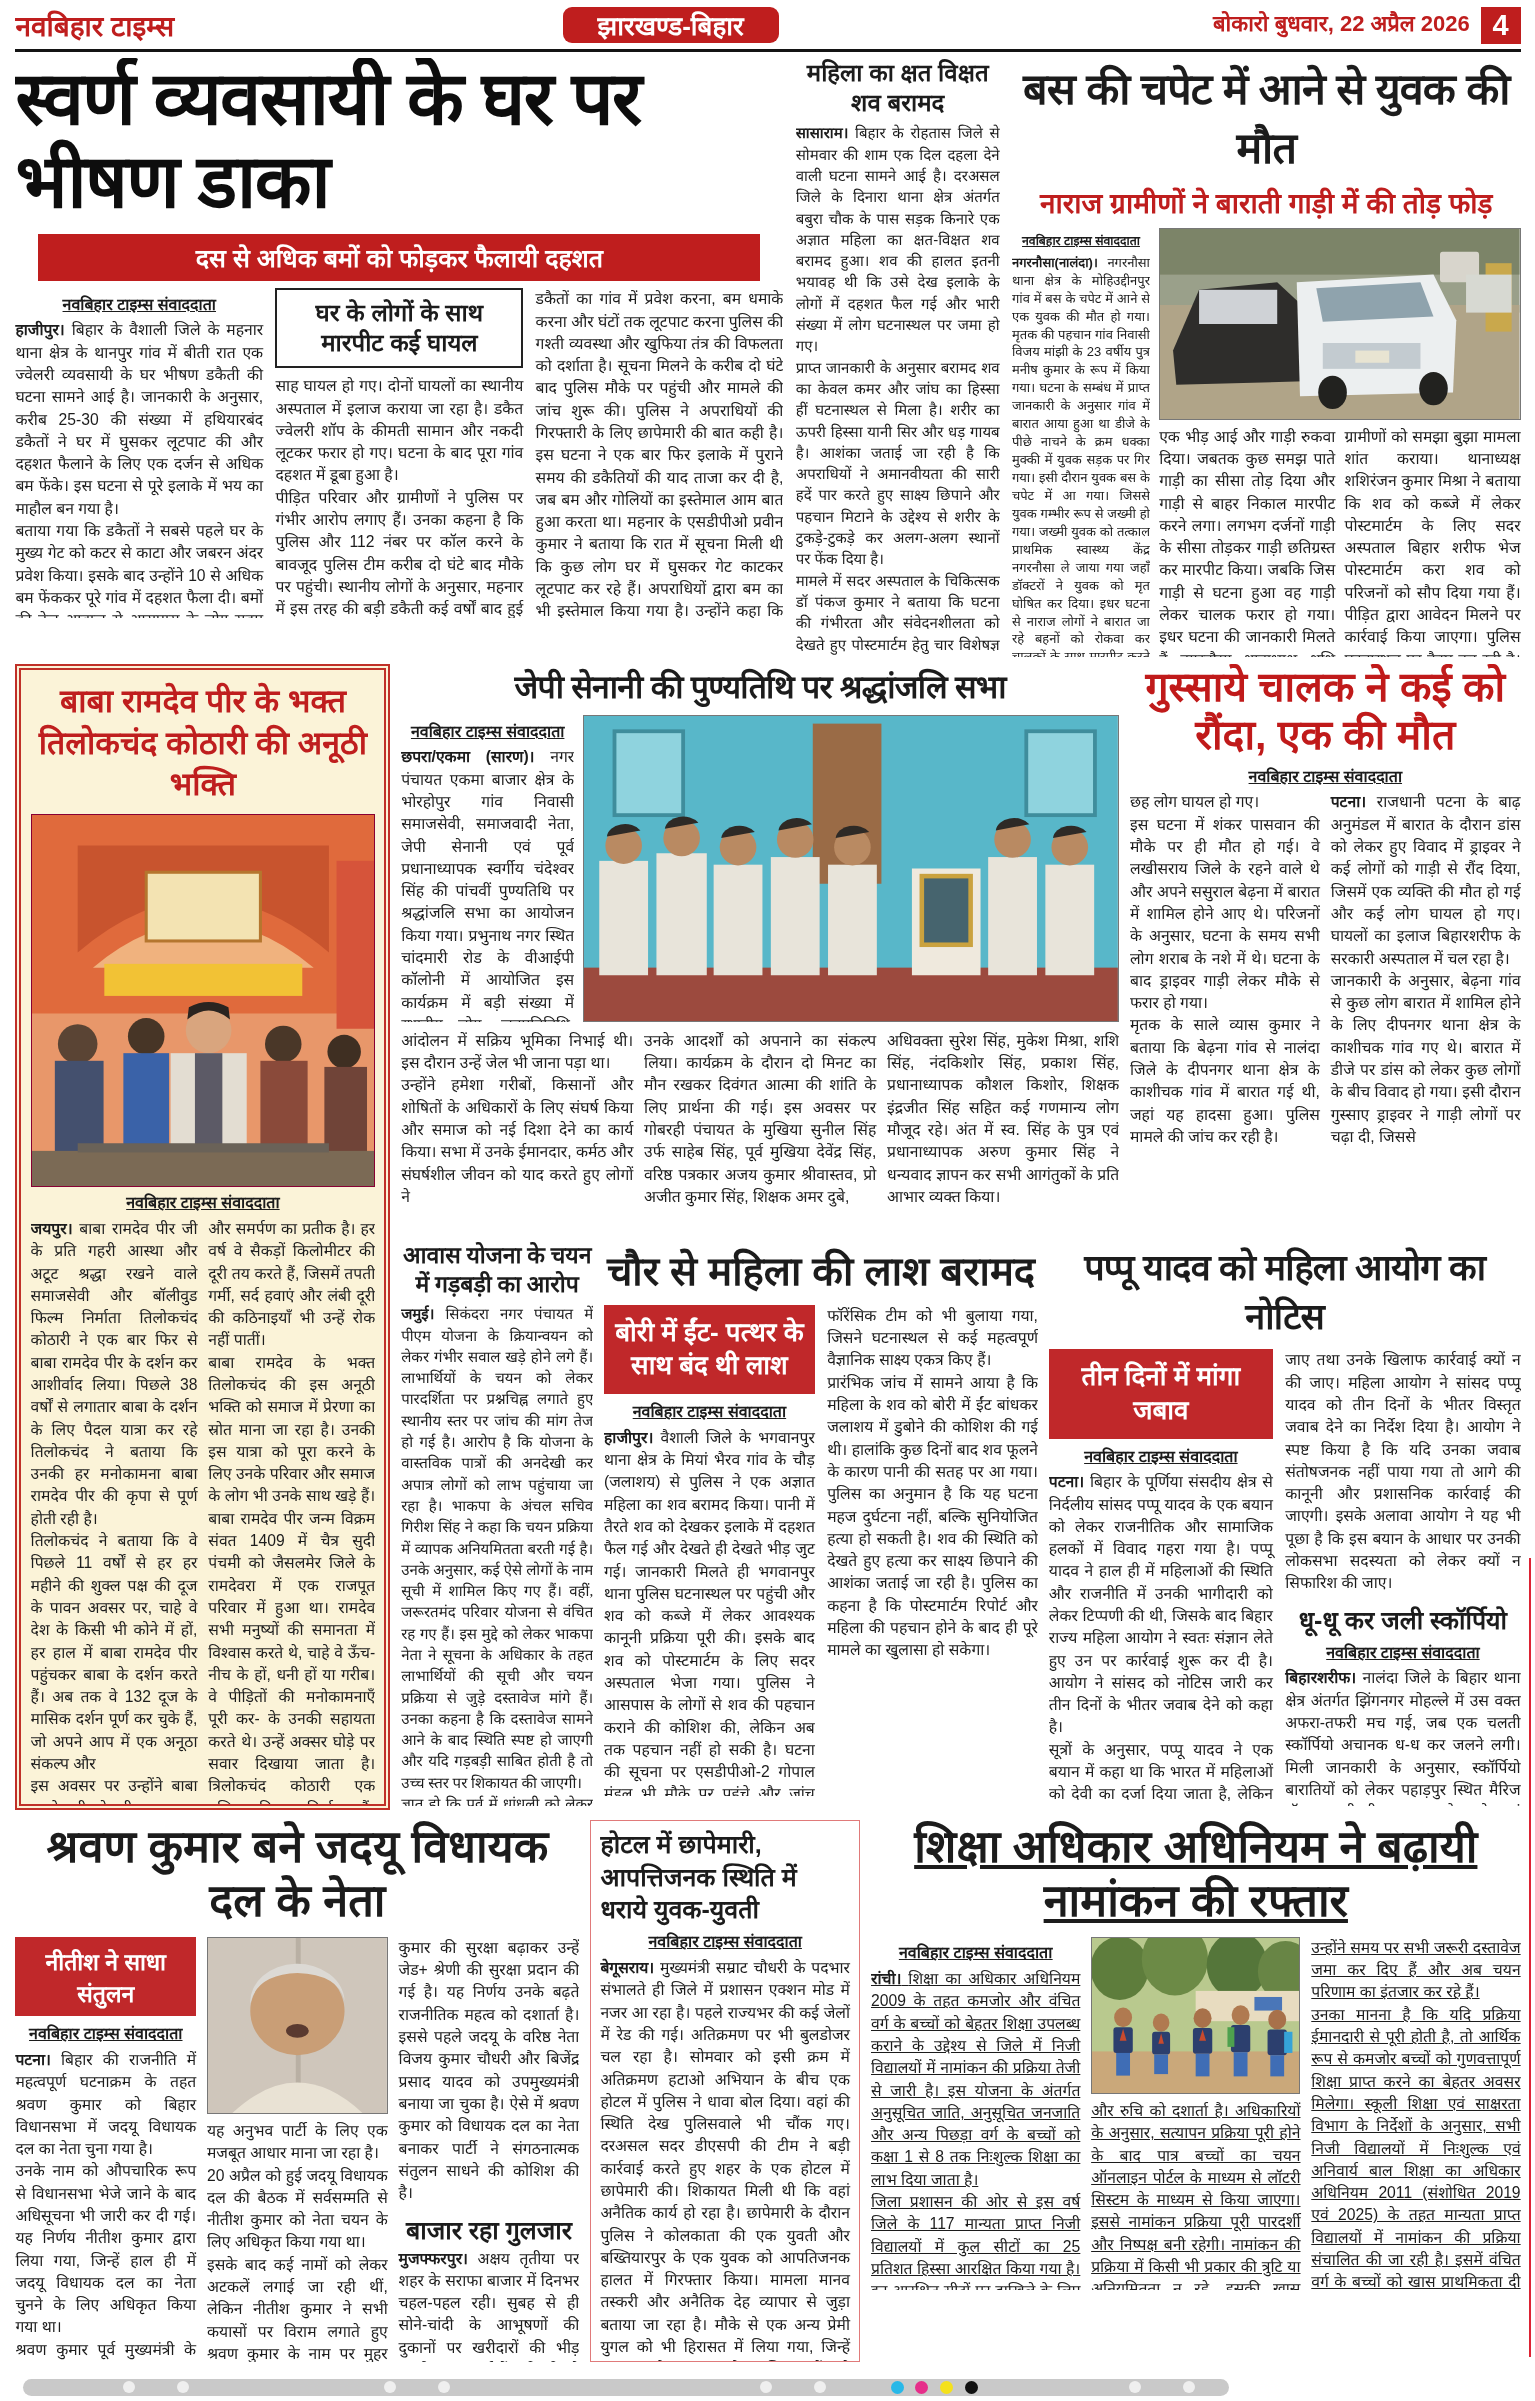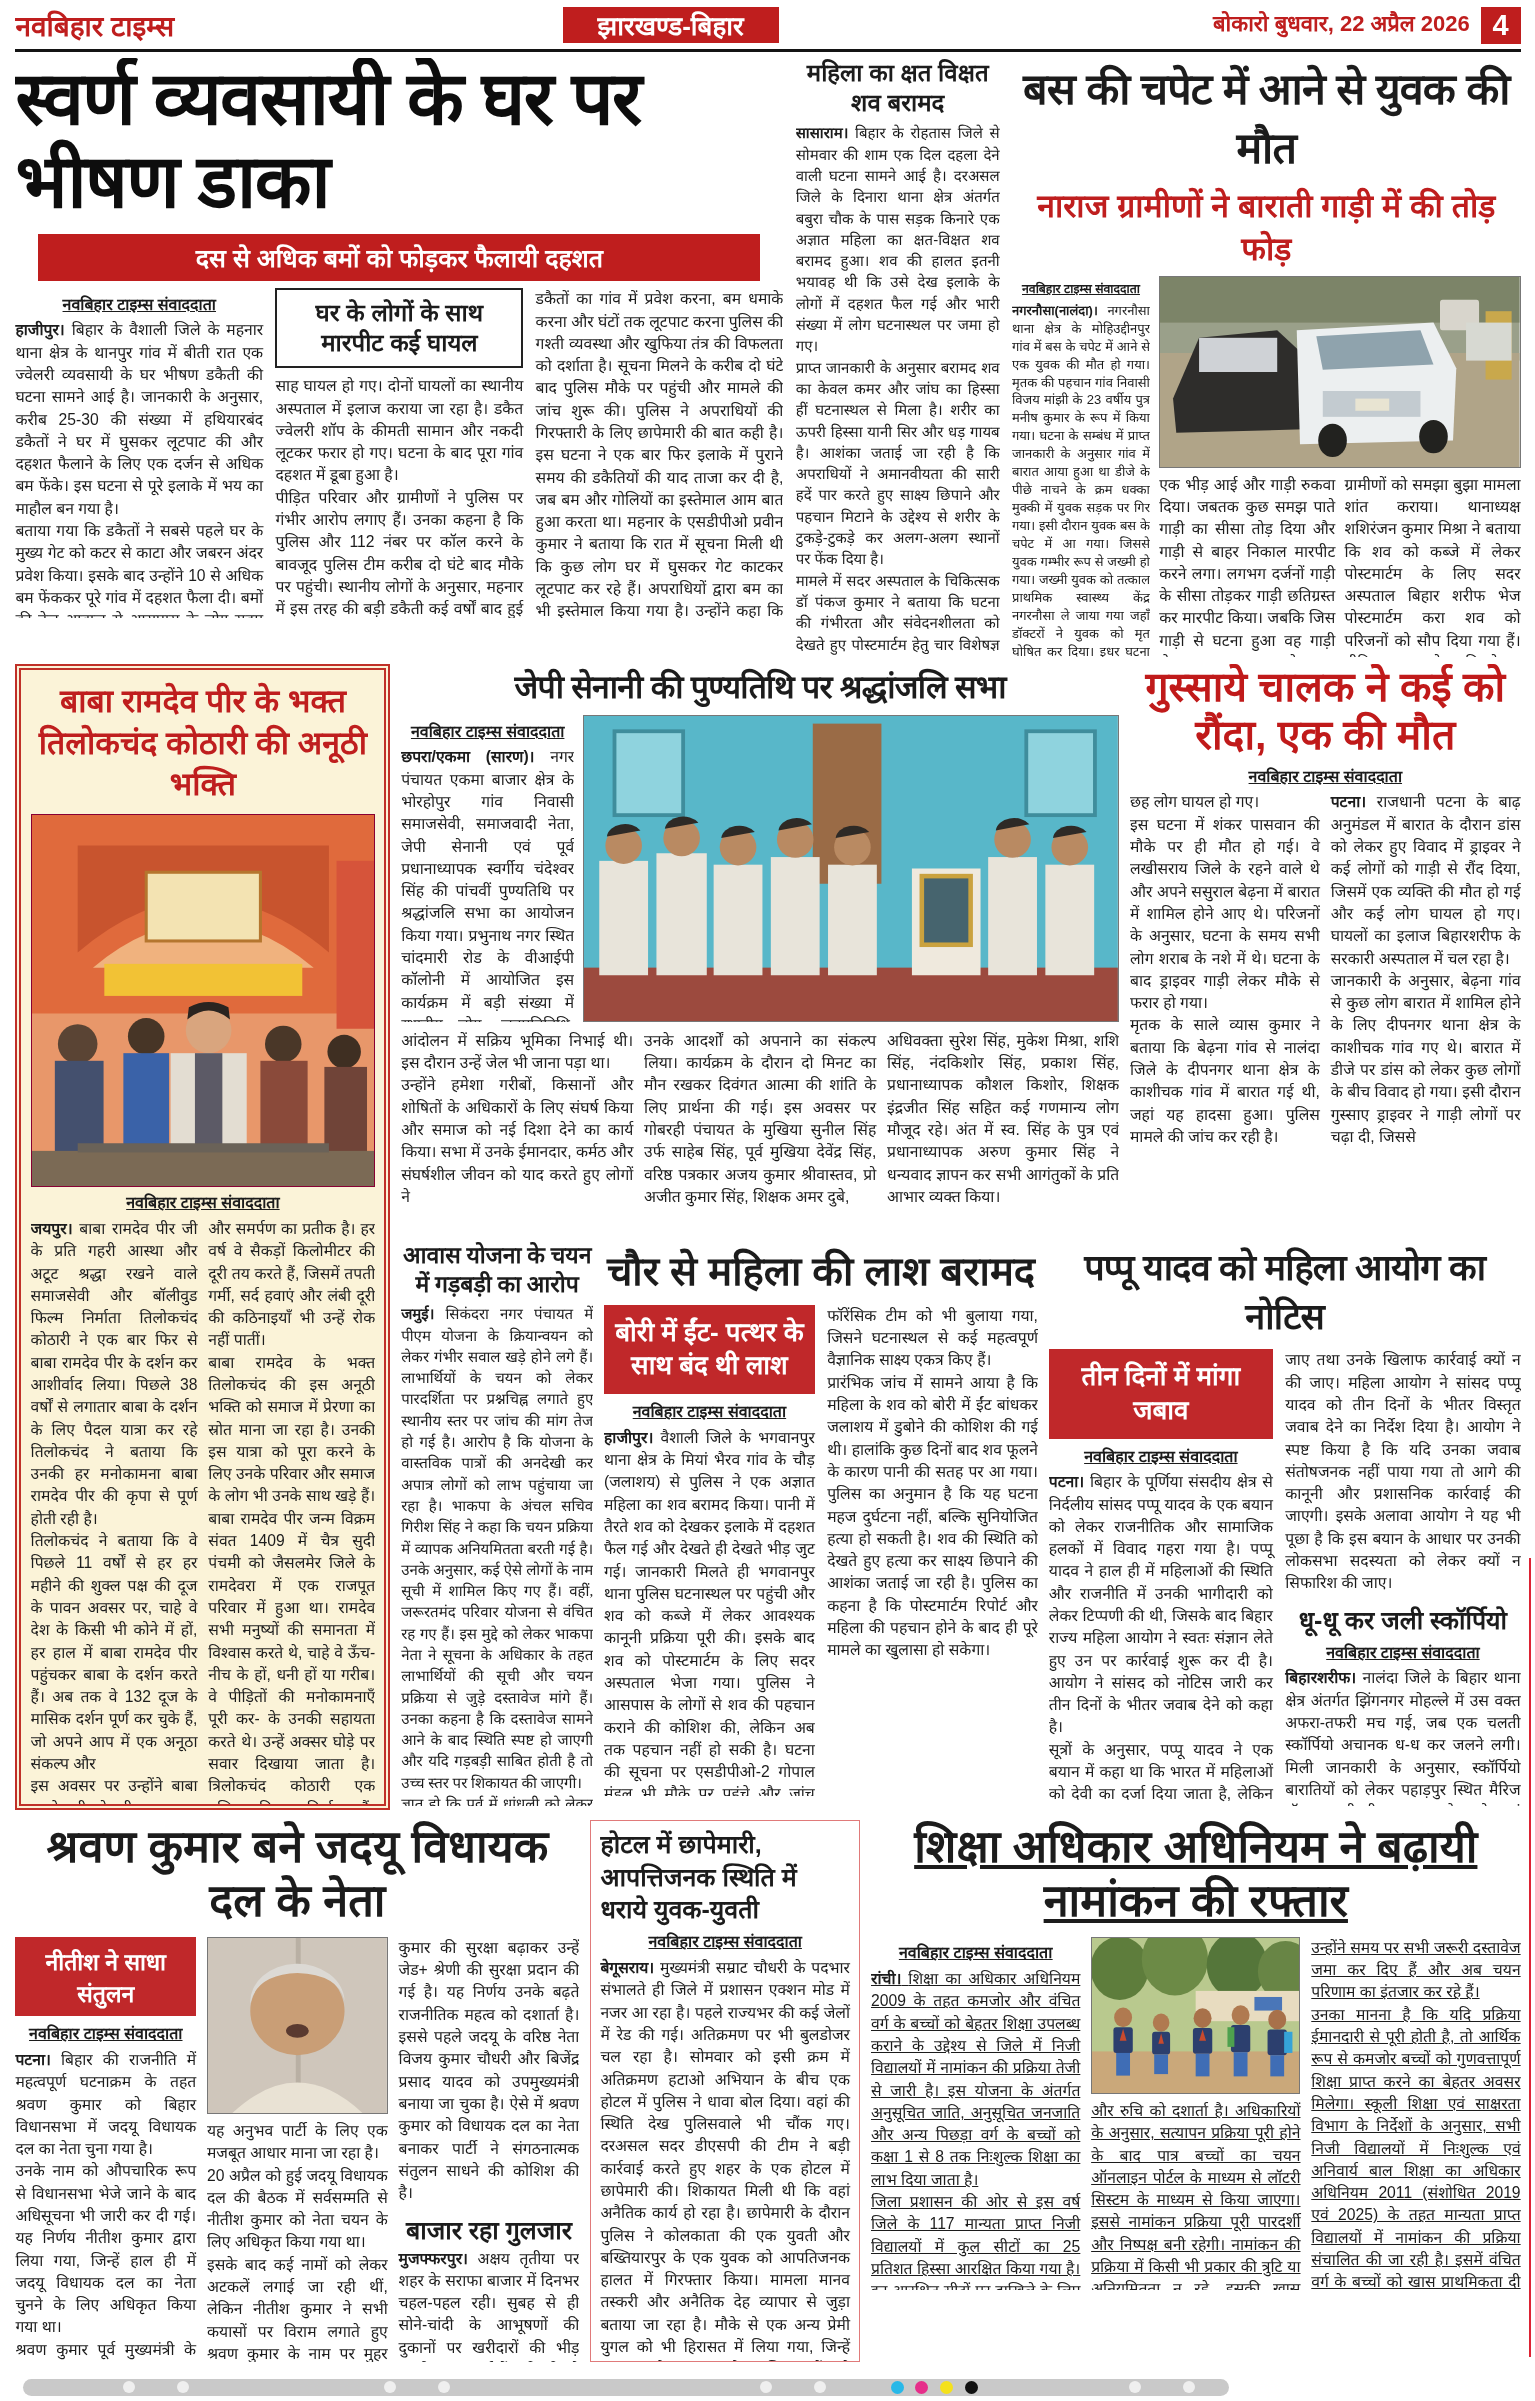--- a/index.html
+++ b/index.html
@@ -8,21 +8,21 @@
   *{margin:0;padding:0;box-sizing:border-box;}
   html,body{width:1536px;}
   body{
     height:2401px;overflow:hidden;background:#fff;color:var(--ink);
     font-family:"Liberation Sans","DejaVu Sans",sans-serif;
     padding:4.6px 15.4px 0 15.4px;
   }
   
   .masthead{display:flex;align-items:center;height:41px;}
   .paper-name{color:var(--red);font-weight:bold;font-size:28px;flex:0 0 330px;}
-  .edition-box{background:var(--red);color:#fff;font-weight:bold;font-size:26px;padding:0 35px;margin:0 auto;}
+  .edition-box{background:var(--red);color:#fff;font-weight:bold;font-size:26px;padding:0 35px;margin:0 auto;border-radius:9px;}
   .mast-right{display:flex;gap:10.8px;margin-left:auto;}
   .date-line{color:var(--red);font-weight:bold;font-size:22px;}
   .page-num{background:var(--red);color:#fff;font-weight:bold;font-size:29px;width:40px;height:37px;display:flex;align-items:center;justify-content:center;}
   .mast-rule{border-bottom:3.8px solid #141414;margin:3.1px 0 6.1px 0;}
 
   
   .byline{font-weight:bold;text-decoration:underline;text-align:center;font-size:16px;margin:4.6px 0;}
   .body{font-size:15.7px;line-height:1.42;text-align:justify;white-space:pre-line;}
   .dateline{font-weight:bold;}
   .cols{display:grid;gap:12.3px;}
@@ -32,21 +32,21 @@
 
   
   .section-a{display:grid;grid-template-columns:768px 204px 1fr;gap:12.3px;height:599px;}
   .daka-headline{font-size:74px;font-weight:bold;line-height:1.12;letter-spacing:-1.5px;color:#0d0d0d;}
   .daka-banner{background:var(--red);color:#fff;font-weight:bold;font-size:25px;text-align:center;padding:6.1px 0;margin:10.8px 23px 7.7px 23px;}
   .daka-cols{grid-template-columns:1fr 1fr 1fr;height:330px;}
   .inset-box{border:2.3px solid #222;padding:7.7px 6.1px;text-align:center;font-weight:bold;font-size:24px;line-height:1.25;margin-bottom:7.7px;}
   .shav-head{font-size:24px;font-weight:bold;text-align:center;line-height:1.25;margin-bottom:4.6px;}
   .shav-body{font-size:15px;}
   .bus-head{font-size:43px;font-weight:bold;text-align:center;letter-spacing:-0.8px;}
-  .bus-sub{color:var(--red);font-size:32px;font-weight:bold;text-align:center;margin:7.7px 0 6.1px 0;}
+  .bus-sub{color:var(--red);font-size:28px;font-weight:bold;text-align:center;margin:7.7px 0 6.1px 0;}
   .bus-grid{display:grid;grid-template-columns:138px 1fr;gap:9.2px;height:461px;}
   .bus-left{font-size:13px;}
   .bus-left .body{font-size:13px;line-height:1.38;}
   .bus-left .byline{font-size:12.3px;}
   .bus-photo{height:192px;}
   .bus-cols{grid-template-columns:1fr 1fr;gap:9.2px;margin-top:6.1px;height:253px;}
 
   
   .section-bc{display:flex;gap:10.8px;height:1146px;margin-top:7.7px;}
   .baba-box{flex:0 0 375px;background:var(--cream);border:6.1px double #c03028;padding:7.7px 9.2px;}

